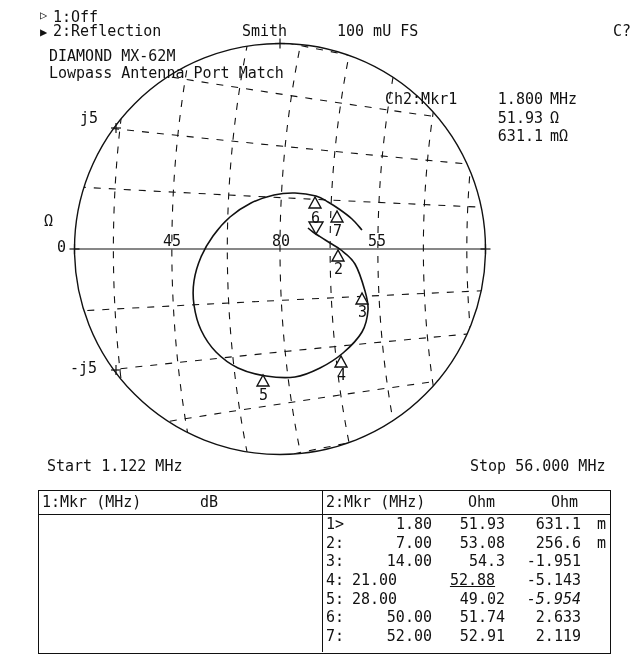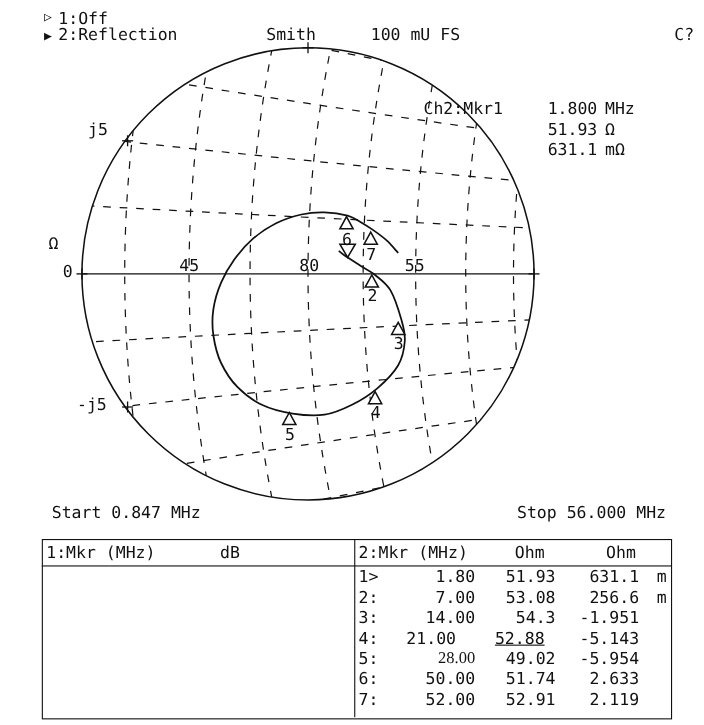--- a/index.html
+++ b/index.html
@@ -69,35 +69,37 @@
       </g>
   </svg>
 
   <span class="t tri" style="left:40px;top:8px">▷</span>
   <span class="t" style="left:53px;top:10px">1:Off</span>
   <span class="t tri" style="left:40px;top:25px">▶</span>
   <span class="t" style="left:53px;top:24px">2:Reflection</span>
   <span class="t" style="left:242px;top:24px">Smith</span>
   <span class="t" style="left:337px;top:24px">100 mU FS</span>
   <span class="t" style="left:613px;top:24px">C?</span>
+  <span class="t" style="left:49px;top:49px">DIAMOND MX-62M</span>
+  <span class="t" style="left:49px;top:66px">Lowpass Antenna Port Match</span>
 
   <span class="t" style="left:385px;top:92px">Ch2:Mkr1</span>
   <div class="t" style="left:433px;top:92px"><span class="rt" style="width:110px">1.800</span><span style="margin-left:7px">MHz</span></div>
   <div class="t" style="left:433px;top:111px"><span class="rt" style="width:110px">51.93</span><span style="margin-left:7px">Ω</span></div>
   <div class="t" style="left:433px;top:129px"><span class="rt" style="width:110px">631.1</span><span style="margin-left:7px">mΩ</span></div>
 
   <span class="t" style="left:80px;top:111px">j5</span>
   <span class="t" style="left:44px;top:214px">Ω</span>
   <span class="t" style="left:57px;top:240px">0</span>
   <span class="t" style="left:163px;top:234px">45</span>
   <span class="t" style="left:272px;top:234px">80</span>
   <span class="t" style="left:368px;top:234px">55</span>
   <span class="t" style="left:70px;top:361px">-j5</span>
 
-  <span class="t" style="left:47px;top:459px">Start 0.847 MHz</span>
+  <span class="t" style="left:47px;top:459px">Start 1.122 MHz</span>
   <span class="t" style="left:470px;top:459px">Stop 56.000 MHz</span>
 
   <div class="box" style="left:38px;top:490px;width:571px;height:162px"></div>
   <div class="vline" style="left:322px;top:490px;height:162px"></div>
   <div class="hline" style="left:38px;top:514px;width:572px"></div>
   <span class="t" style="left:42px;top:495px">1:Mkr (MHz)</span>
   <span class="t" style="left:200px;top:495px">dB</span>
   <span class="t" style="left:326px;top:495px">2:Mkr (MHz)</span>
   <span class="t" style="left:468px;top:495px">Ohm</span>
   <span class="t" style="left:551px;top:495px">Ohm</span>
@@ -117,29 +119,29 @@
         <span style="left: 597px; top: 536px;">m</span>
       </div>
       <div class="row">
         <span style="left: 326px; top: 554px;">3:</span>
         <span style="left: 352px; top: 554px; width: 80px; text-align: right; display: inline-block;">14.00</span>
         <span style="left: 440px; top: 554px; width: 65px; text-align: right; display: inline-block;">54.3</span>
         <span style="left: 516px; top: 554px; width: 65px; text-align: right; display: inline-block;">-1.951</span>
       </div>
       <div class="row">
         <span style="left: 326px; top: 573px;">4:</span>
-        <span style="left: 352px; top: 573px; width: 80px; text-align: center; display: inline-block;">21.00</span>
+        <span style="left: 352px; top: 573px; width: 80px; text-align: left; display: inline-block;">21.00</span>
         <span style="left: 440px; top: 573px; width: 65px; text-align: center; display: inline-block; text-decoration: underline;">52.88</span>
         <span style="left: 516px; top: 573px; width: 65px; text-align: right; display: inline-block;">-5.143</span>
       </div>
       <div class="row">
         <span style="left: 326px; top: 592px;">5:</span>
-        <span style="left: 352px; top: 592px; width: 80px; text-align: right; display: inline-block; font-family: Liberation Serif, serif;">28.00</span>
+        <span style="left: 352px; top: 592px; width: 80px; text-align: left; display: inline-block;">28.00</span>
         <span style="left: 440px; top: 592px; width: 65px; text-align: right; display: inline-block;">49.02</span>
-        <span style="left: 516px; top: 592px; width: 65px; text-align: right; display: inline-block;">-5.954</span>
+        <span style="left: 516px; top: 592px; width: 65px; text-align: right; display: inline-block; font-style: italic;">-5.954</span>
       </div>
       <div class="row">
         <span style="left: 326px; top: 610px;">6:</span>
         <span style="left: 352px; top: 610px; width: 80px; text-align: right; display: inline-block;">50.00</span>
         <span style="left: 440px; top: 610px; width: 65px; text-align: right; display: inline-block;">51.74</span>
         <span style="left: 516px; top: 610px; width: 65px; text-align: right; display: inline-block;">2.633</span>
       </div>
       <div class="row">
         <span style="left: 326px; top: 629px;">7:</span>
         <span style="left: 352px; top: 629px; width: 80px; text-align: right; display: inline-block;">52.00</span>

